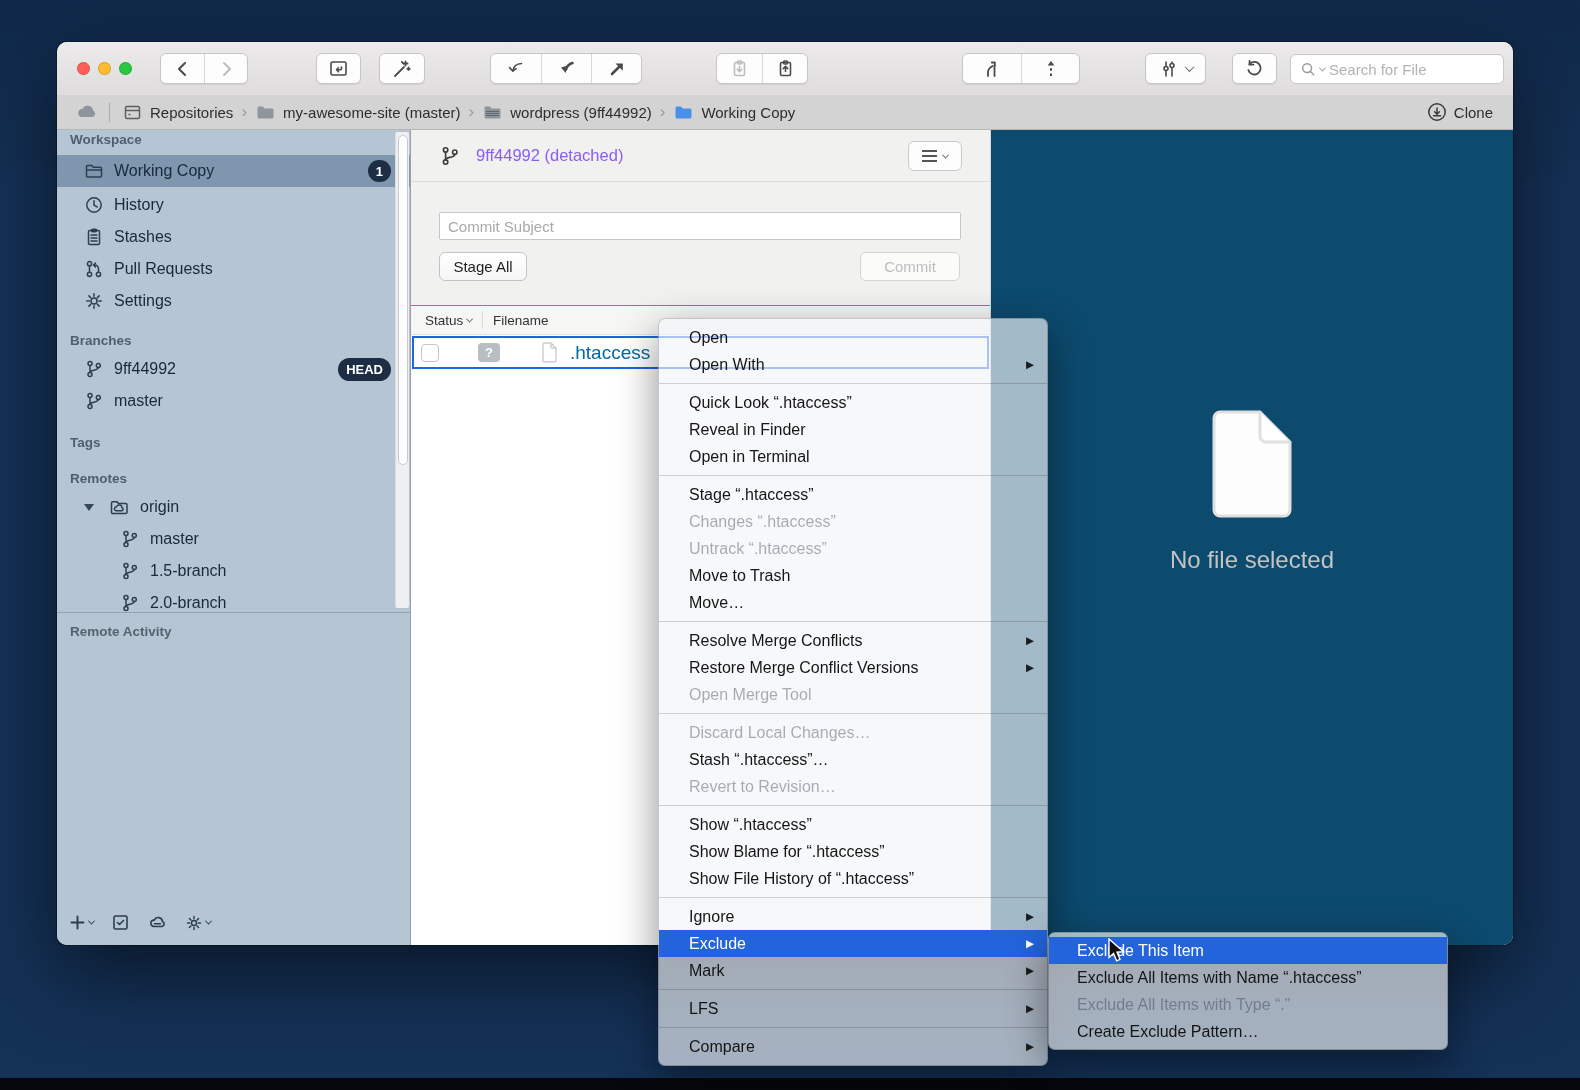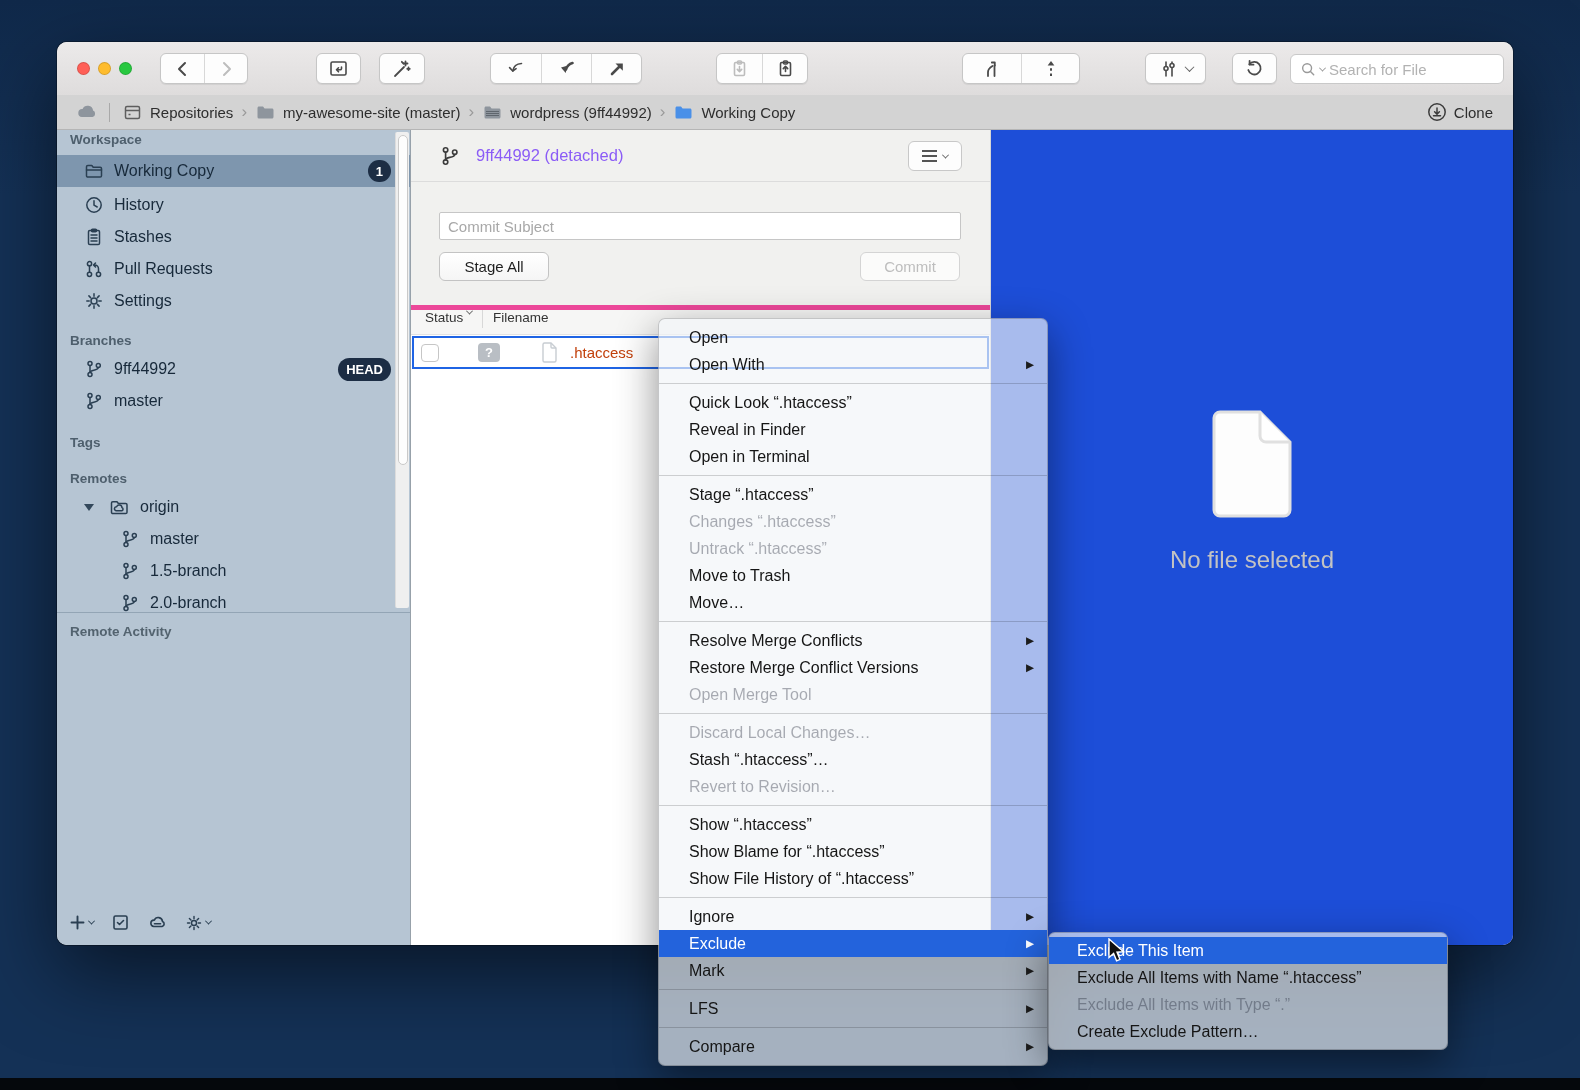--- a/index.html
+++ b/index.html
@@ -76,38 +76,38 @@
   .menu-btn { position:absolute; right:28px; top:11px; width:54px; height:30px; background:#fdfdfd; border:1px solid #c8c8c8; border-radius:6px;
     display:flex; align-items:center; justify-content:center; gap:6px; }
   .hamb { display:flex; flex-direction:column; gap:3px; }
   .hamb i { display:block; width:15px; height:1.8px; background:#555; }
   .subject { position:absolute; left:28px; top:82px; width:522px; height:28px; background:#fff; border:1px solid #c6c6c6; border-radius:2px;
     font-size:15px; color:#333; padding:0 8px; font-family:inherit; outline:none; }
   .subject::placeholder { color:#a8a8a8; }
   .btn { position:absolute; top:122px; height:29px; border-radius:6px; border:1px solid #c3c3c3;
     background:linear-gradient(180deg,#ffffff,#f5f5f5); font-size:15px; color:#1e1e1e;
     display:flex; align-items:center; justify-content:center; font-family:inherit; }
-  .btn.stage { left:28px; width:110px; }
+  .btn.stage { left:28px; width:88px; }
   .btn.commit { right:30px; width:100px; color:#bdbdbd; border-color:#d4d4d4; background:#fbfbfa; }
   .tablehdr { position:absolute; left:0; right:0; top:175px; height:30px; background:#f6f6f5;
-    border-top:5px solid #ec4899; border-bottom:1px solid #e2e2e2; display:flex; align-items:flex-start; font-size:13.5px; color:#333; }
+    border-top:1px solid #ec4899; border-bottom:1px solid #e2e2e2; display:flex; align-items:center; font-size:13.5px; color:#333; }
   .tablehdr .c1 { padding-left:14px; width:56px; }
   .tablehdr .chd { margin-right:10px; }
   .tablehdr .cdiv { width:1px; height:18px; background:#d8d8d8; margin-right:10px; }
   .listbg { position:absolute; left:0; right:0; top:205px; bottom:0; background:#fff; }
   .filerow { position:absolute; left:1px; right:1px; top:206px; height:33px; background:#fff;
     border:2px solid #1f64e4; display:flex; align-items:center; }
   .cb { width:18px; height:18px; border:1.5px solid #c6c6c6; border-radius:4px; background:#fff; margin-left:7px; }
   .qbadge { margin-left:39px; width:22px; height:19px; background:#b9bec4; border-radius:4px; color:#fff; font-size:13px; font-weight:700;
     display:flex; align-items:center; justify-content:center; }
   .fdoc { margin-left:41px; }
-  .fname { margin-left:12px; font-size:15px; color:#c2410c; }
-
-  
-  .rightpanel { position:absolute; left:933px; right:0; top:0; height:100%; background:#1d4ed8; border-left:1px solid #d6d6d6;
+  .fname { margin-left:12px; font-size:19px; color:#0369a1; }
+
+  
+  .rightpanel { position:absolute; left:933px; right:0; top:0; height:100%; background:#0c4a6e; border-left:1px solid #d6d6d6;
     display:flex; flex-direction:column; align-items:center; }
   .empty { margin-top:278px; display:flex; flex-direction:column; align-items:center; }
   .empty .elabel { margin-top:26px; font-size:24px; color:#c3c3c3; }
 
   
   .menu { position:absolute; left:658px; top:318px; width:390px; z-index:50;
     background:rgba(242,244,247,.66); border:1px solid rgba(0,0,0,.2); border-radius:7px;
     box-shadow:0 14px 42px rgba(0,0,0,.45); padding:5px 0; }
   .submenu { position:absolute; left:1048px; top:932px; width:400px; z-index:60;
     background:rgba(242,244,247,.66); border:1px solid rgba(0,0,0,.2); border-radius:7px;

